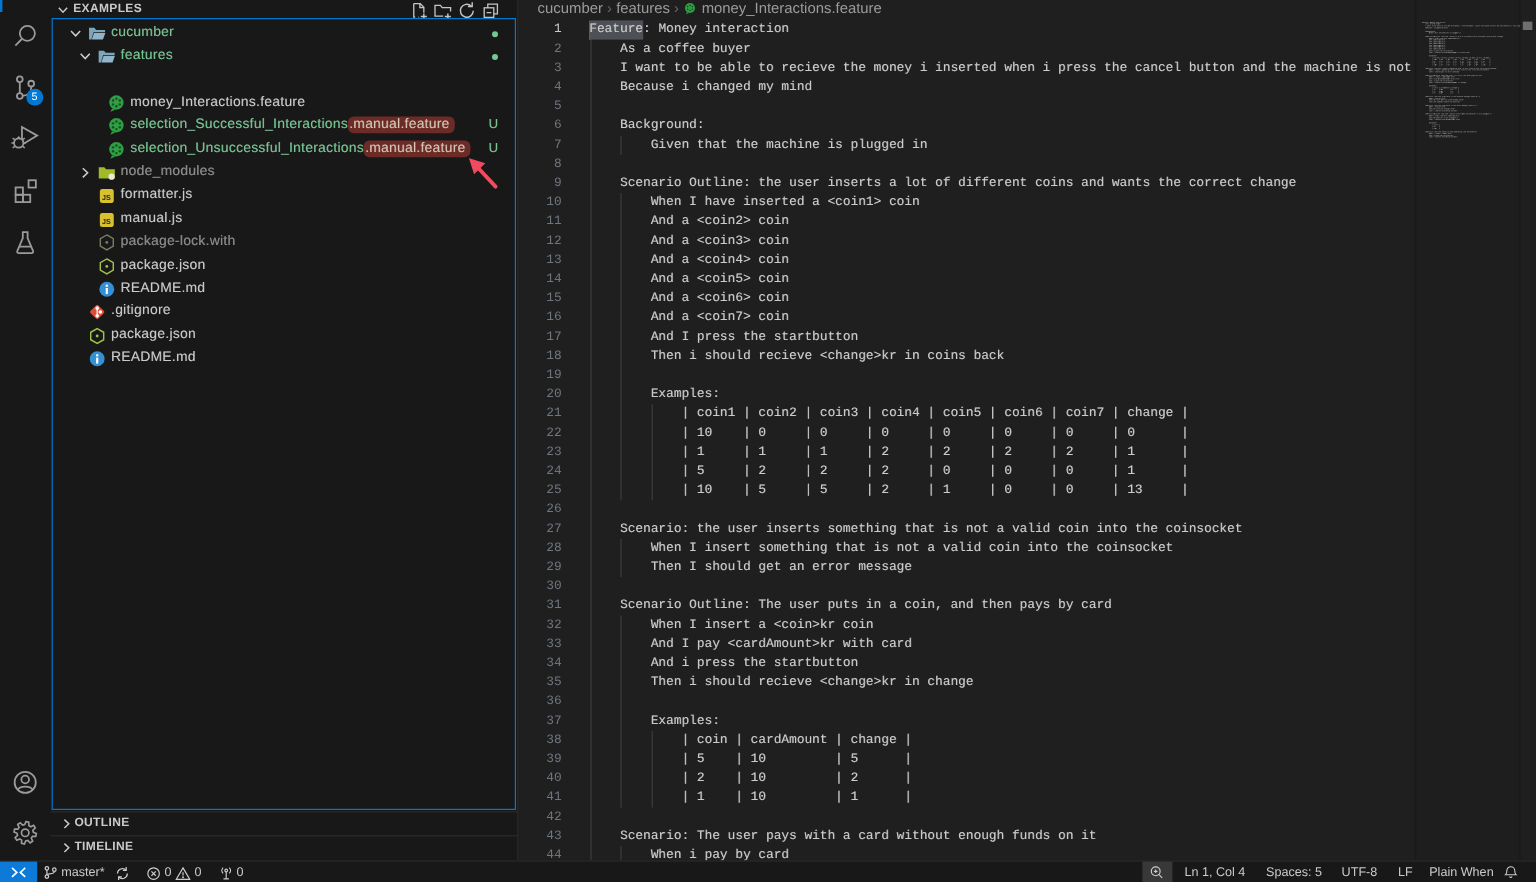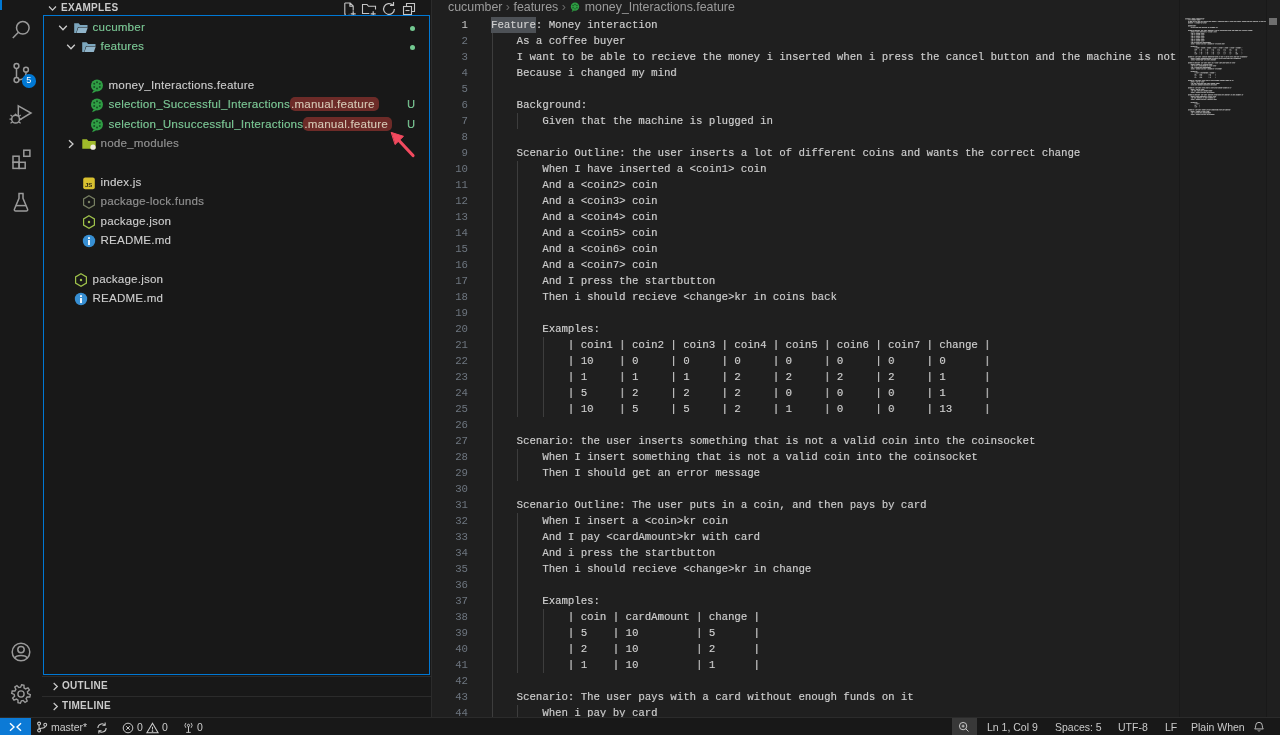--- a/index.html
+++ b/index.html
@@ -336,48 +336,67 @@
         <div class="trow" style="top:118.39999999999999px">
           <svg class="tchev" style="left:21.0px" viewBox="0 0 12 12">
             <polyline points="4,2.2 8,6 4,9.8" fill="none" stroke="#cccccc" stroke-width="1.3"></polyline>
           </svg>
           <svg class="tico" style="left:37.0px" viewBox="0 0 16 16">
             <path fill="#a0ba2a" d="M1.3 3.3h4.6l1.5 1.8h7.3v7.6H1.3z"></path>
             <circle cx="12" cy="11.2" r="2.6" fill="#edeadc"></circle>
           </svg>
           <span class="lbl dim" style="left:56.5px">node_modules</span>
         </div>
-        <div class="trow" style="top:157.2px">
+        <div class="trow" style="top:137.79999999999998px">
           <svg class="tico" style="left:37.0px" viewBox="0 0 16 16">
             <rect x="2.2" y="2.6" width="11.6" height="11.6" rx="2" fill="#d8c02f"></rect>
             <text x="4" y="11.6" font-family="Liberation Sans" font-size="6" font-weight="bold" fill="#2b2500">JS</text>
           </svg>
-          <span class="lbl " style="left:56.5px">index.js</span>
+          <span class="lbl " style="left:56.5px">formatter.js</span>
+        </div>
+        <div class="trow" style="top:157.2px">
+          <svg class="tico" style="left:37.0px" viewBox="0 0 16 16">
+            <rect x="2.2" y="2.6" width="11.6" height="11.6" rx="2" fill="#d8c02f"></rect>
+            <text x="4" y="11.6" font-family="Liberation Sans" font-size="6" font-weight="bold" fill="#2b2500">JS</text>
+          </svg>
+          <span class="lbl " style="left:56.5px">manual.js</span>
         </div>
         <div class="trow" style="top:176.6px">
           <svg class="tico" style="left:37.0px" viewBox="0 0 16 16">
             <path d="M8 1.8 L13.4 4.9 V11.1 L8 14.2 L2.6 11.1 V4.9 Z" fill="none" stroke="#767e62" stroke-width="1.2"></path>
             <circle cx="8" cy="8" r="1.2" fill="#767e62"></circle>
           </svg>
-          <span class="lbl dim" style="left:56.5px">package-lock.funds</span>
+          <span class="lbl dim" style="left:56.5px">package-lock.with</span>
         </div>
         <div class="trow" style="top:196.0px">
           <svg class="tico" style="left:37.0px" viewBox="0 0 16 16">
             <path d="M8 1.8 L13.4 4.9 V11.1 L8 14.2 L2.6 11.1 V4.9 Z" fill="none" stroke="#9fc24a" stroke-width="1.2"></path>
             <circle cx="8" cy="8" r="1.2" fill="#9fc24a"></circle>
           </svg>
           <span class="lbl " style="left:56.5px">package.json</span>
         </div>
         <div class="trow" style="top:215.39999999999998px">
           <svg class="tico" style="left:37.0px" viewBox="0 0 16 16">
             <circle cx="8" cy="8" r="6.2" fill="#378fd3"></circle>
             <rect x="7.1" y="4.2" width="1.8" height="1.8" fill="#fff"></rect>
             <rect x="7.1" y="7" width="1.8" height="5" fill="#fff"></rect>
           </svg>
           <span class="lbl " style="left:56.5px">README.md</span>
+        </div>
+        <div class="trow" style="top:234.79999999999998px">
+          <svg class="tico" style="left:29.0px" viewBox="0 0 16 16">
+            <rect x="3.4" y="3.4" width="9.2" height="9.2" rx="1.4" fill="#dd4c35" transform="rotate(45 8 8)"></rect>
+            <g stroke="#fff" stroke-width="1" fill="#fff">
+              <line x1="8" y1="5" x2="8" y2="11"></line>
+              <circle cx="8" cy="4.8" r="1"></circle>
+              <circle cx="8" cy="11.2" r="1"></circle>
+              <circle cx="10.6" cy="8" r="1"></circle>
+            </g>
+          </svg>
+          <span class="lbl " style="left:48.5px">.gitignore</span>
         </div>
         <div class="trow" style="top:254.2px">
           <svg class="tico" style="left:29.0px" viewBox="0 0 16 16">
             <path d="M8 1.8 L13.4 4.9 V11.1 L8 14.2 L2.6 11.1 V4.9 Z" fill="none" stroke="#9fc24a" stroke-width="1.2"></path>
             <circle cx="8" cy="8" r="1.2" fill="#9fc24a"></circle>
           </svg>
           <span class="lbl " style="left:48.5px">package.json</span>
         </div>
         <div class="trow" style="top:273.59999999999997px">
           <svg class="tico" style="left:29.0px" viewBox="0 0 16 16">
@@ -478,21 +497,21 @@
       <path d="M5.2 14 h5.6" stroke-width="1.1"></path>
       </svg>
     <span class="sitem" style="left:197px">0</span>
     <div style="position:absolute;left:952px;top:0;width:25px;height:17px;background:#383838"></div>
     <svg style="position:absolute;left:958px;top:3px" width="12" height="12" viewBox="0 0 16 16" fill="none" stroke="#cccccc" stroke-width="1.3">
       <circle cx="6.8" cy="6.8" r="4.9"></circle>
         <line x1="10.4" y1="10.4" x2="14" y2="14"></line>
       <line x1="6.8" y1="4.8" x2="6.8" y2="8.8"></line>
         <line x1="4.8" y1="6.8" x2="8.8" y2="6.8"></line>
       </svg>
-    <span class="sitem" style="left:987px">Ln 1, Col 9</span>
+    <span class="sitem" style="left:987px">Ln 1, Col 4</span>
     <span class="sitem" style="left:1055px">Spaces: 5</span>
     <span class="sitem" style="left:1118px">UTF-8</span>
     <span class="sitem" style="left:1165px">LF</span>
     <span class="sitem" style="left:1191px">Plain When</span>
     <svg style="position:absolute;left:1253px;top:3px" width="12" height="12" viewBox="0 0 16 16" fill="none" stroke="#cccccc" stroke-width="1.2">
       <path d="M8 1.8 a4.4 4.4 0 0 1 4.4 4.4 c0 3.2 1.4 4.4 1.4 4.4 H2.2 c0 0 1.4 -1.2 1.4 -4.4 A4.4 4.4 0 0 1 8 1.8 Z"></path>
       <path d="M6.6 12.6 a1.5 1.5 0 0 0 2.8 0"></path>
       </svg>
 </div>
   <svg class="abs" id="annot" width="1280" height="735" style="left:0;top:0;pointer-events:none">

